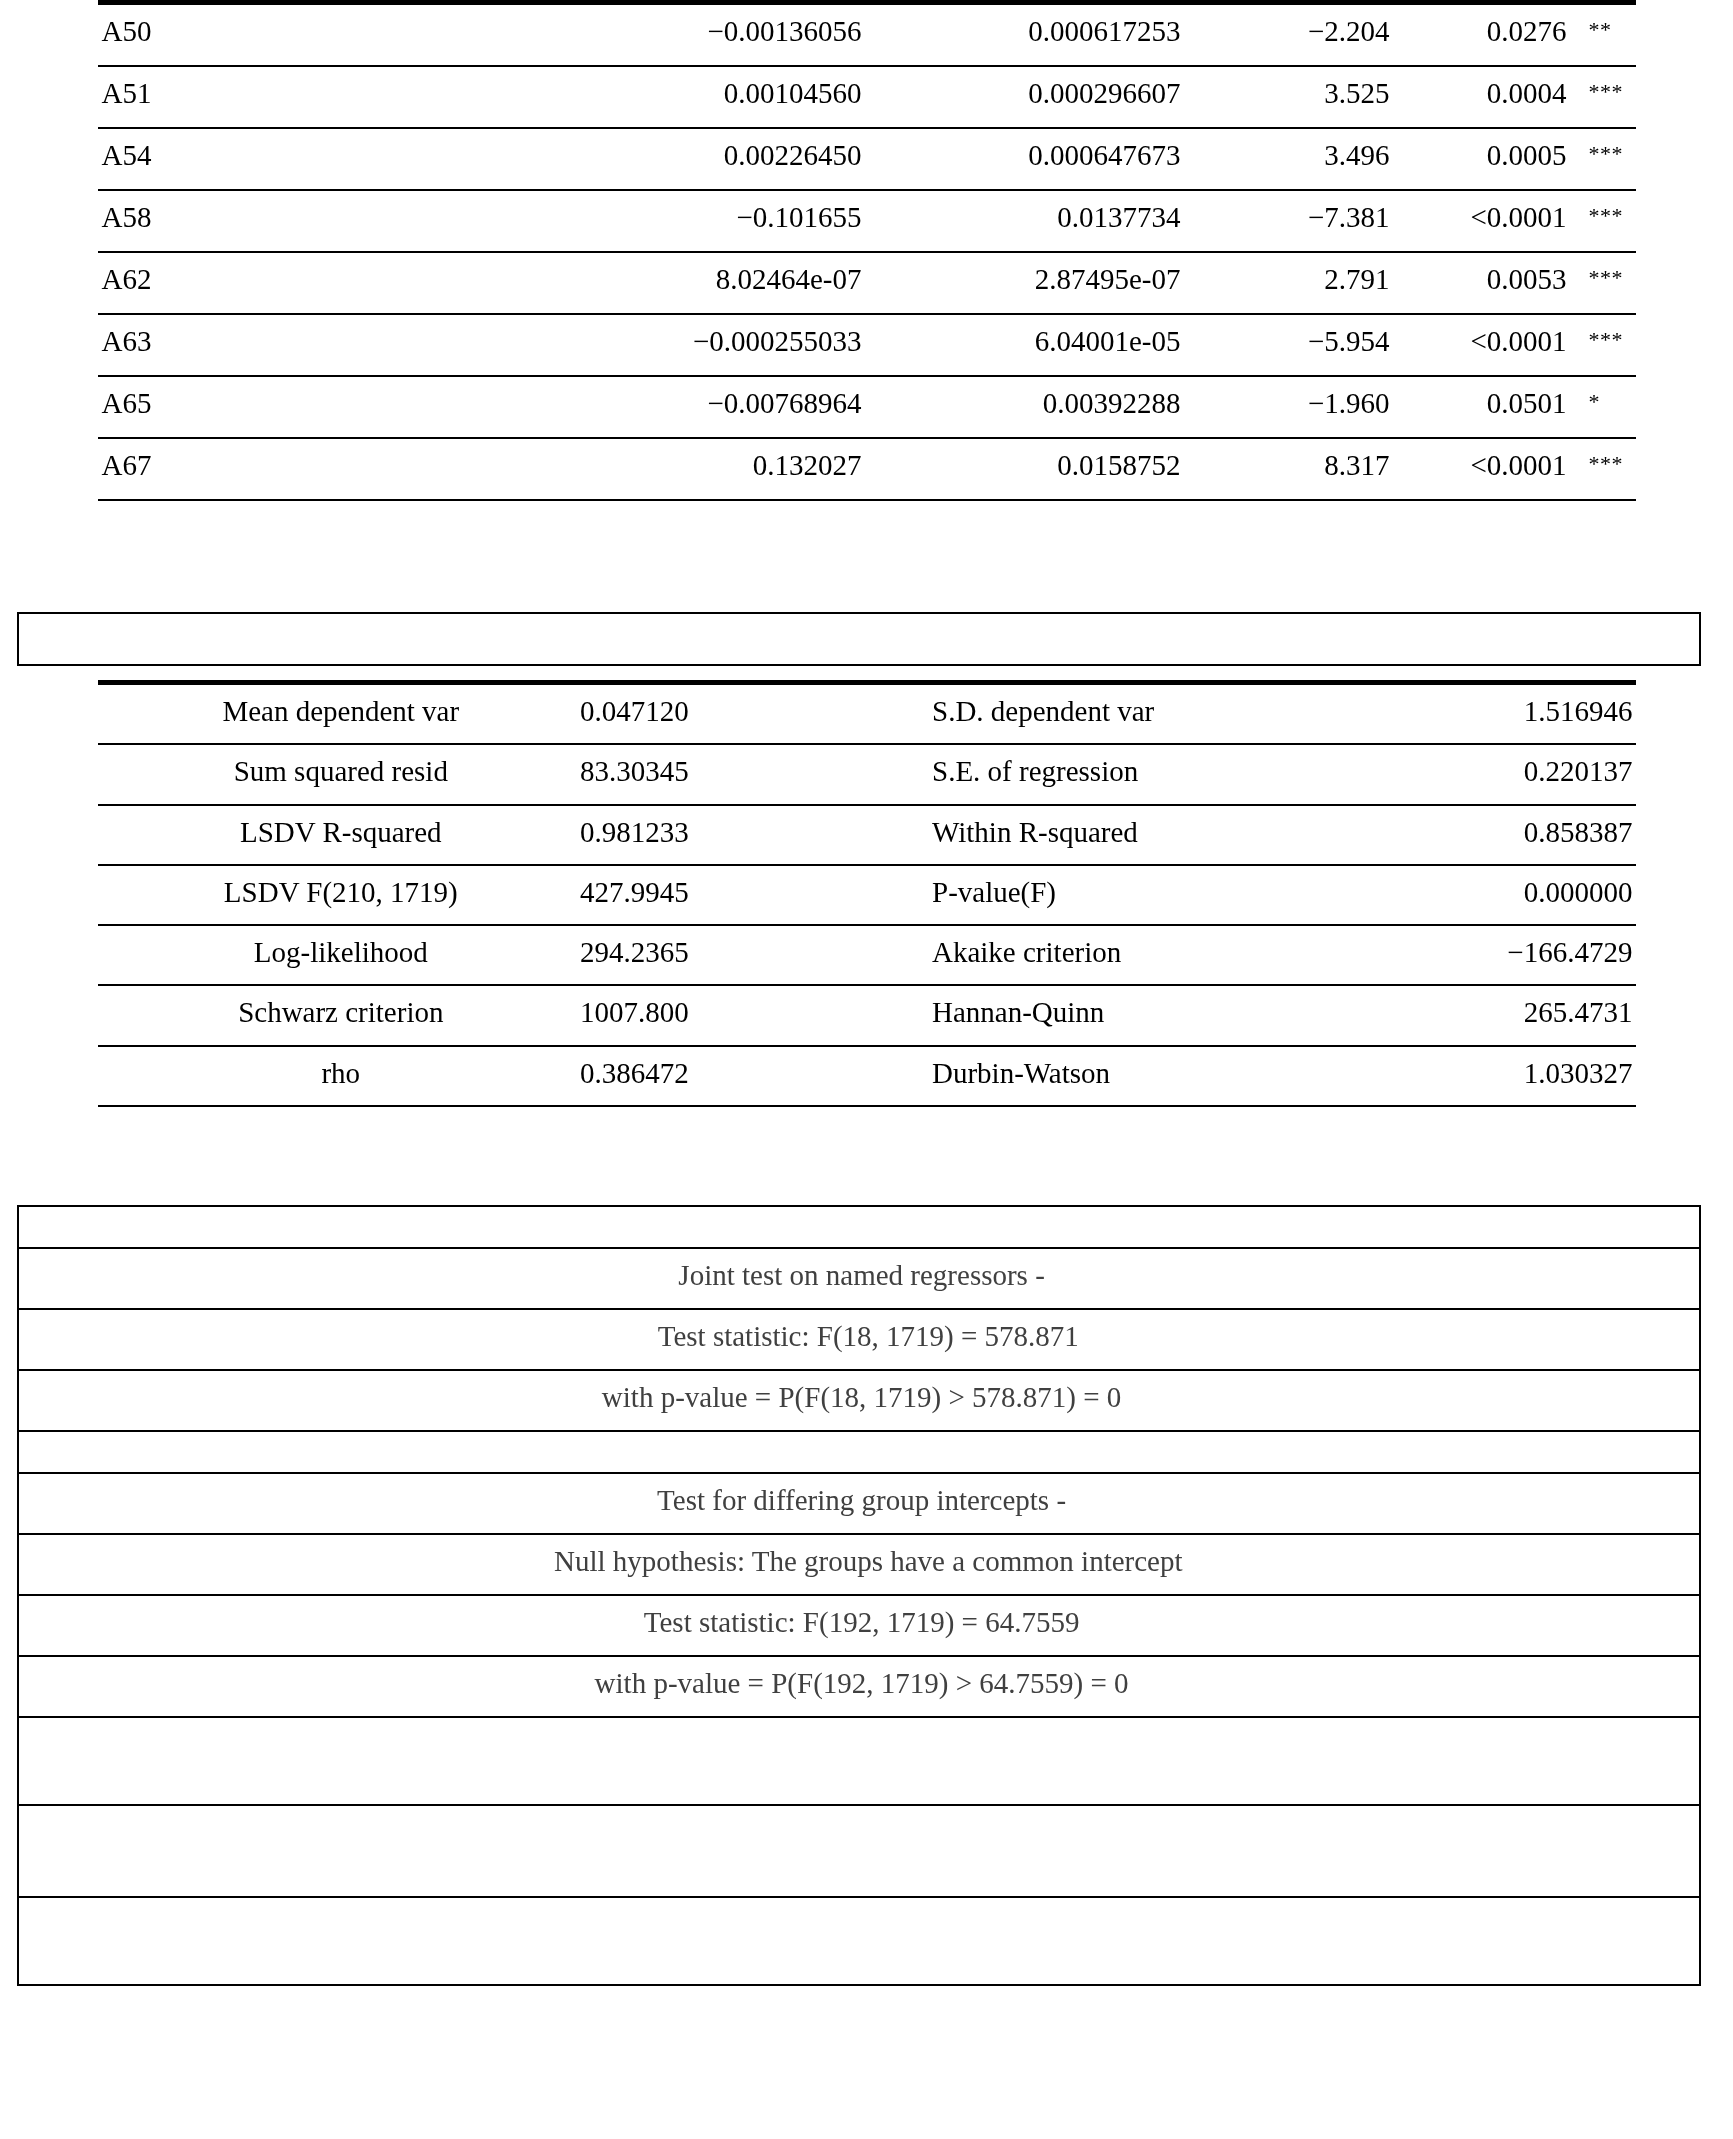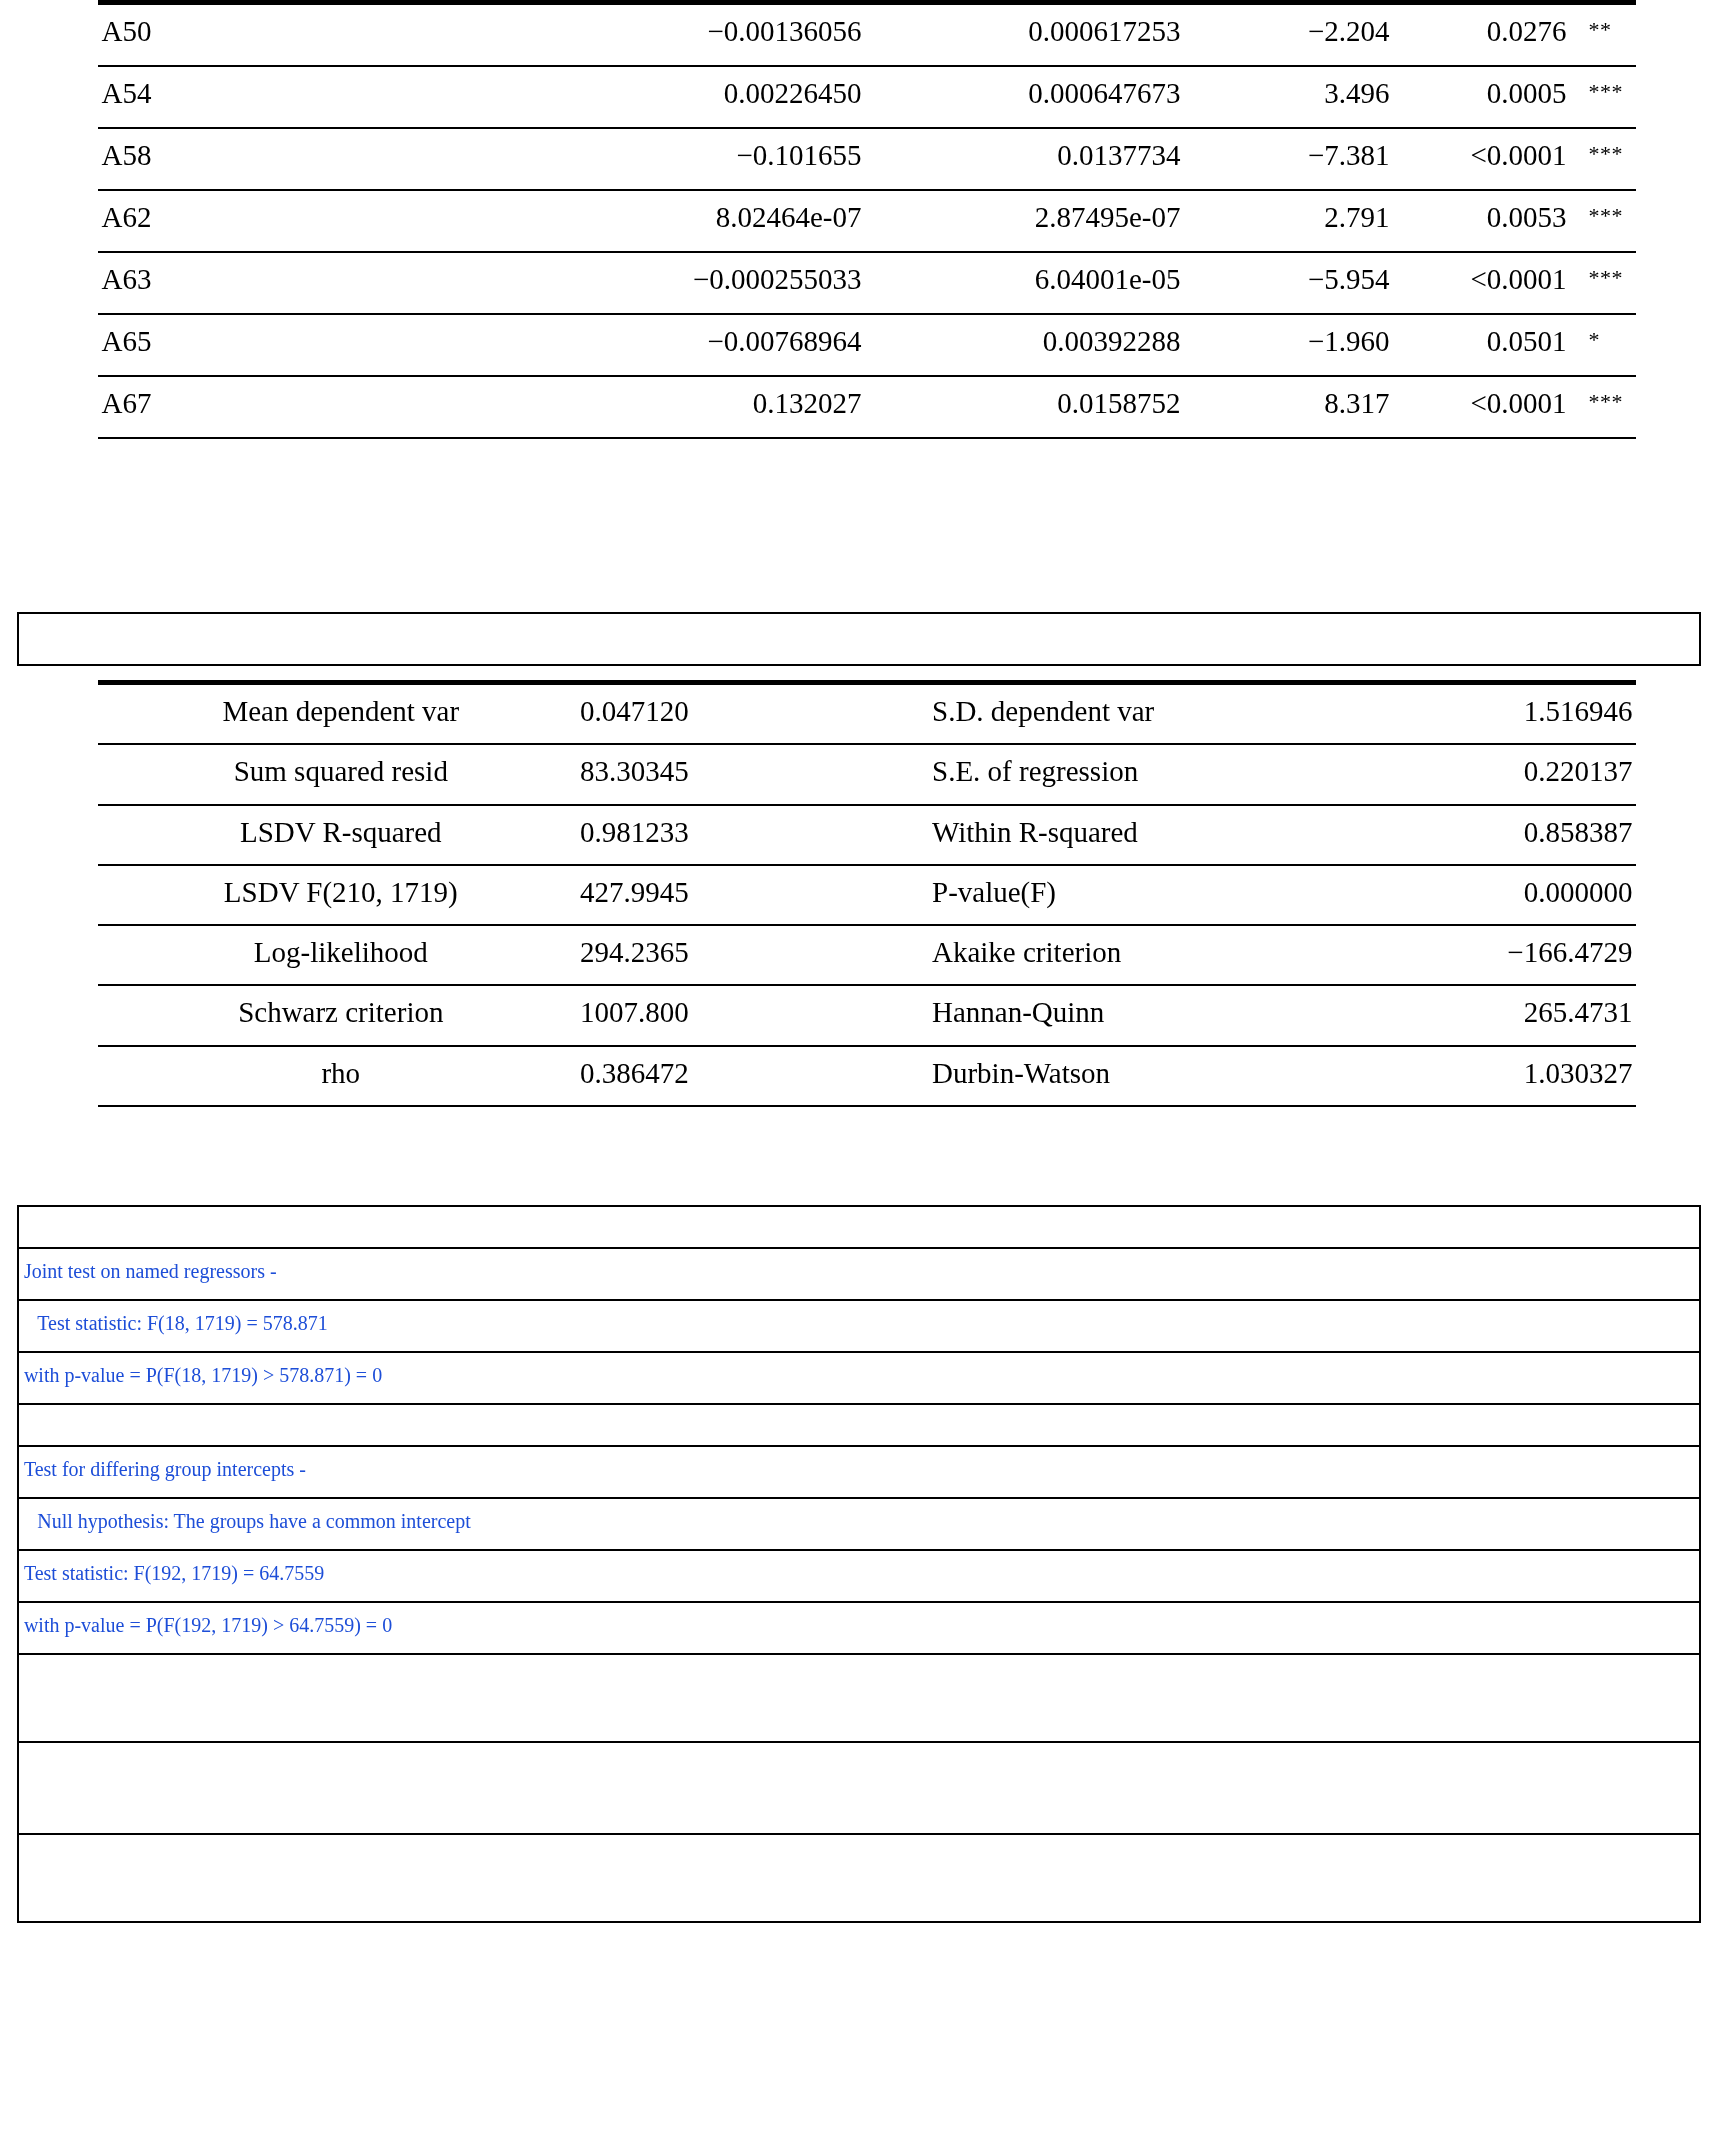--- a/index.html
+++ b/index.html
@@ -134,25 +134,26 @@
     top: 1205px;
     width: 1684px;
     box-sizing: border-box;
     border: 2.7px solid #000;
     border-bottom: none;
     background: #fff;
   }
   .test-row {
     box-sizing: border-box;
     border-bottom: 2.7px solid #000;
-    font-size: 20px;
+    font-size: 29px;
     line-height: 1.0;
     padding: 12px 0 18px 0;
     min-height: 28px;
-    color: #1d4ed8;
+    color: #404040;
+    text-align: center;
   }
   .test-row .txt { display: block; padding-left: 4.6px; }
   .test-row.ind .txt { padding-left: 18px; }
   .test-row.blank { height: 42px; padding: 0; }
   .test-row.tall-blank { height: 88px; padding: 0; }
   .test-row.tallest-blank { height: 92px; padding: 0; }
 </style>
 </head>
 <body>
 
@@ -175,20 +176,28 @@
 
         <tr class="datarow first">
           <td class="nm">A50</td>
           <td class="num">−0.00136056</td>
           <td class="num">0.000617253</td>
           <td class="num">−2.204</td>
           <td class="num">0.0276</td>
           <td class="star"><span class="stars">**</span></td>
         </tr>
 
+        <tr class="datarow">
+          <td class="nm">A51</td>
+          <td class="num">0.00104560</td>
+          <td class="num">0.000296607</td>
+          <td class="num">3.525</td>
+          <td class="num">0.0004</td>
+          <td class="star"><span class="stars">***</span></td>
+        </tr>
 
         <tr class="datarow">
           <td class="nm">A54</td>
           <td class="num">0.00226450</td>
           <td class="num">0.000647673</td>
           <td class="num">3.496</td>
           <td class="num">0.0005</td>
           <td class="star"><span class="stars">***</span></td>
         </tr>
 

